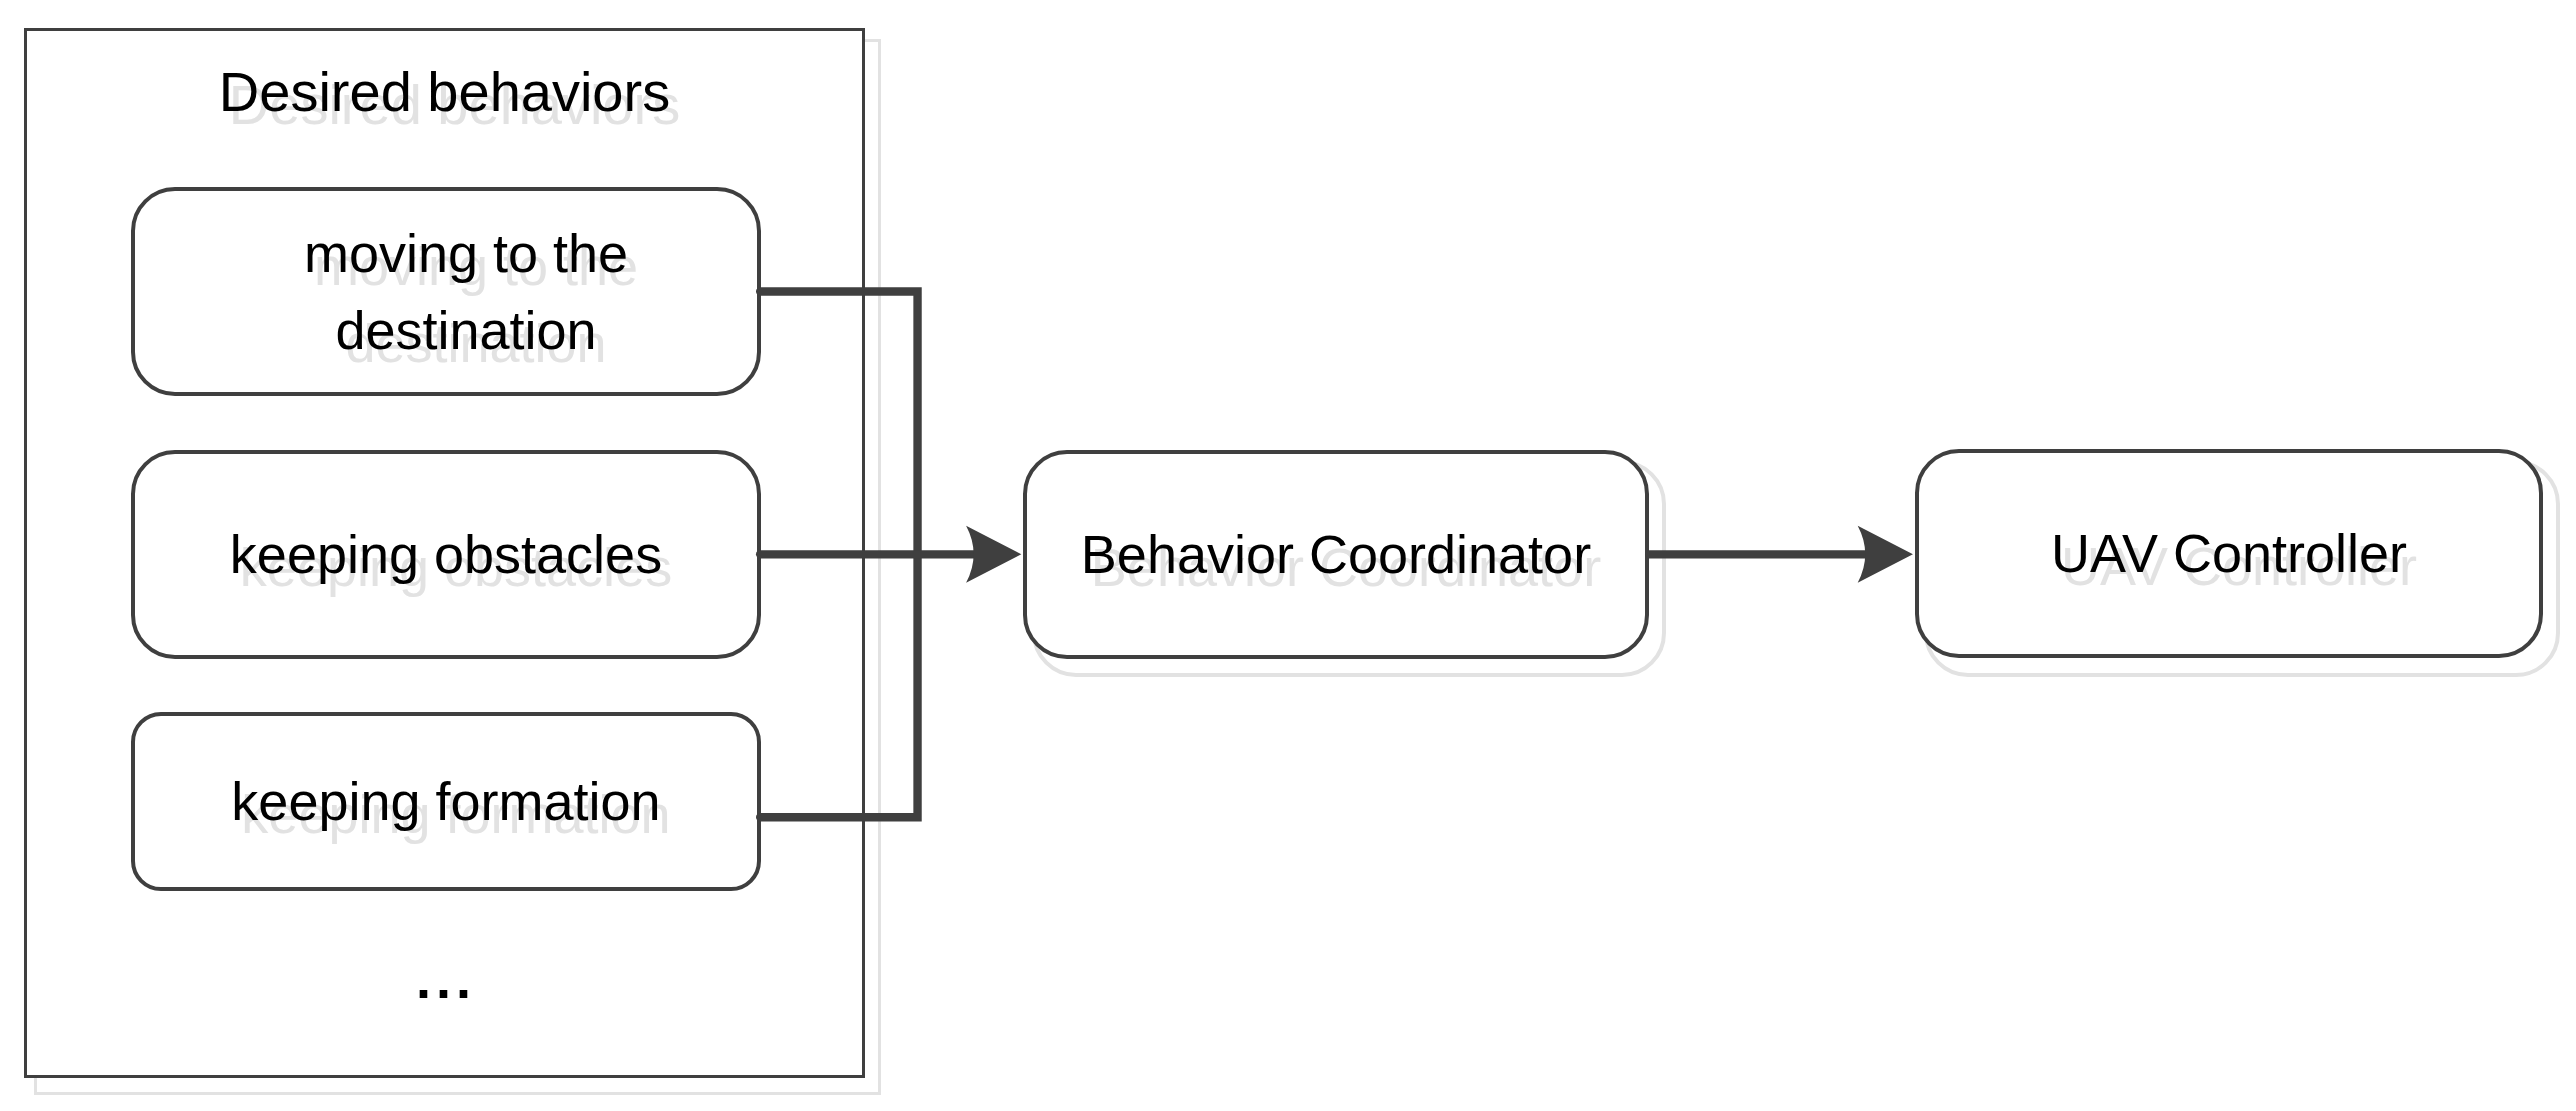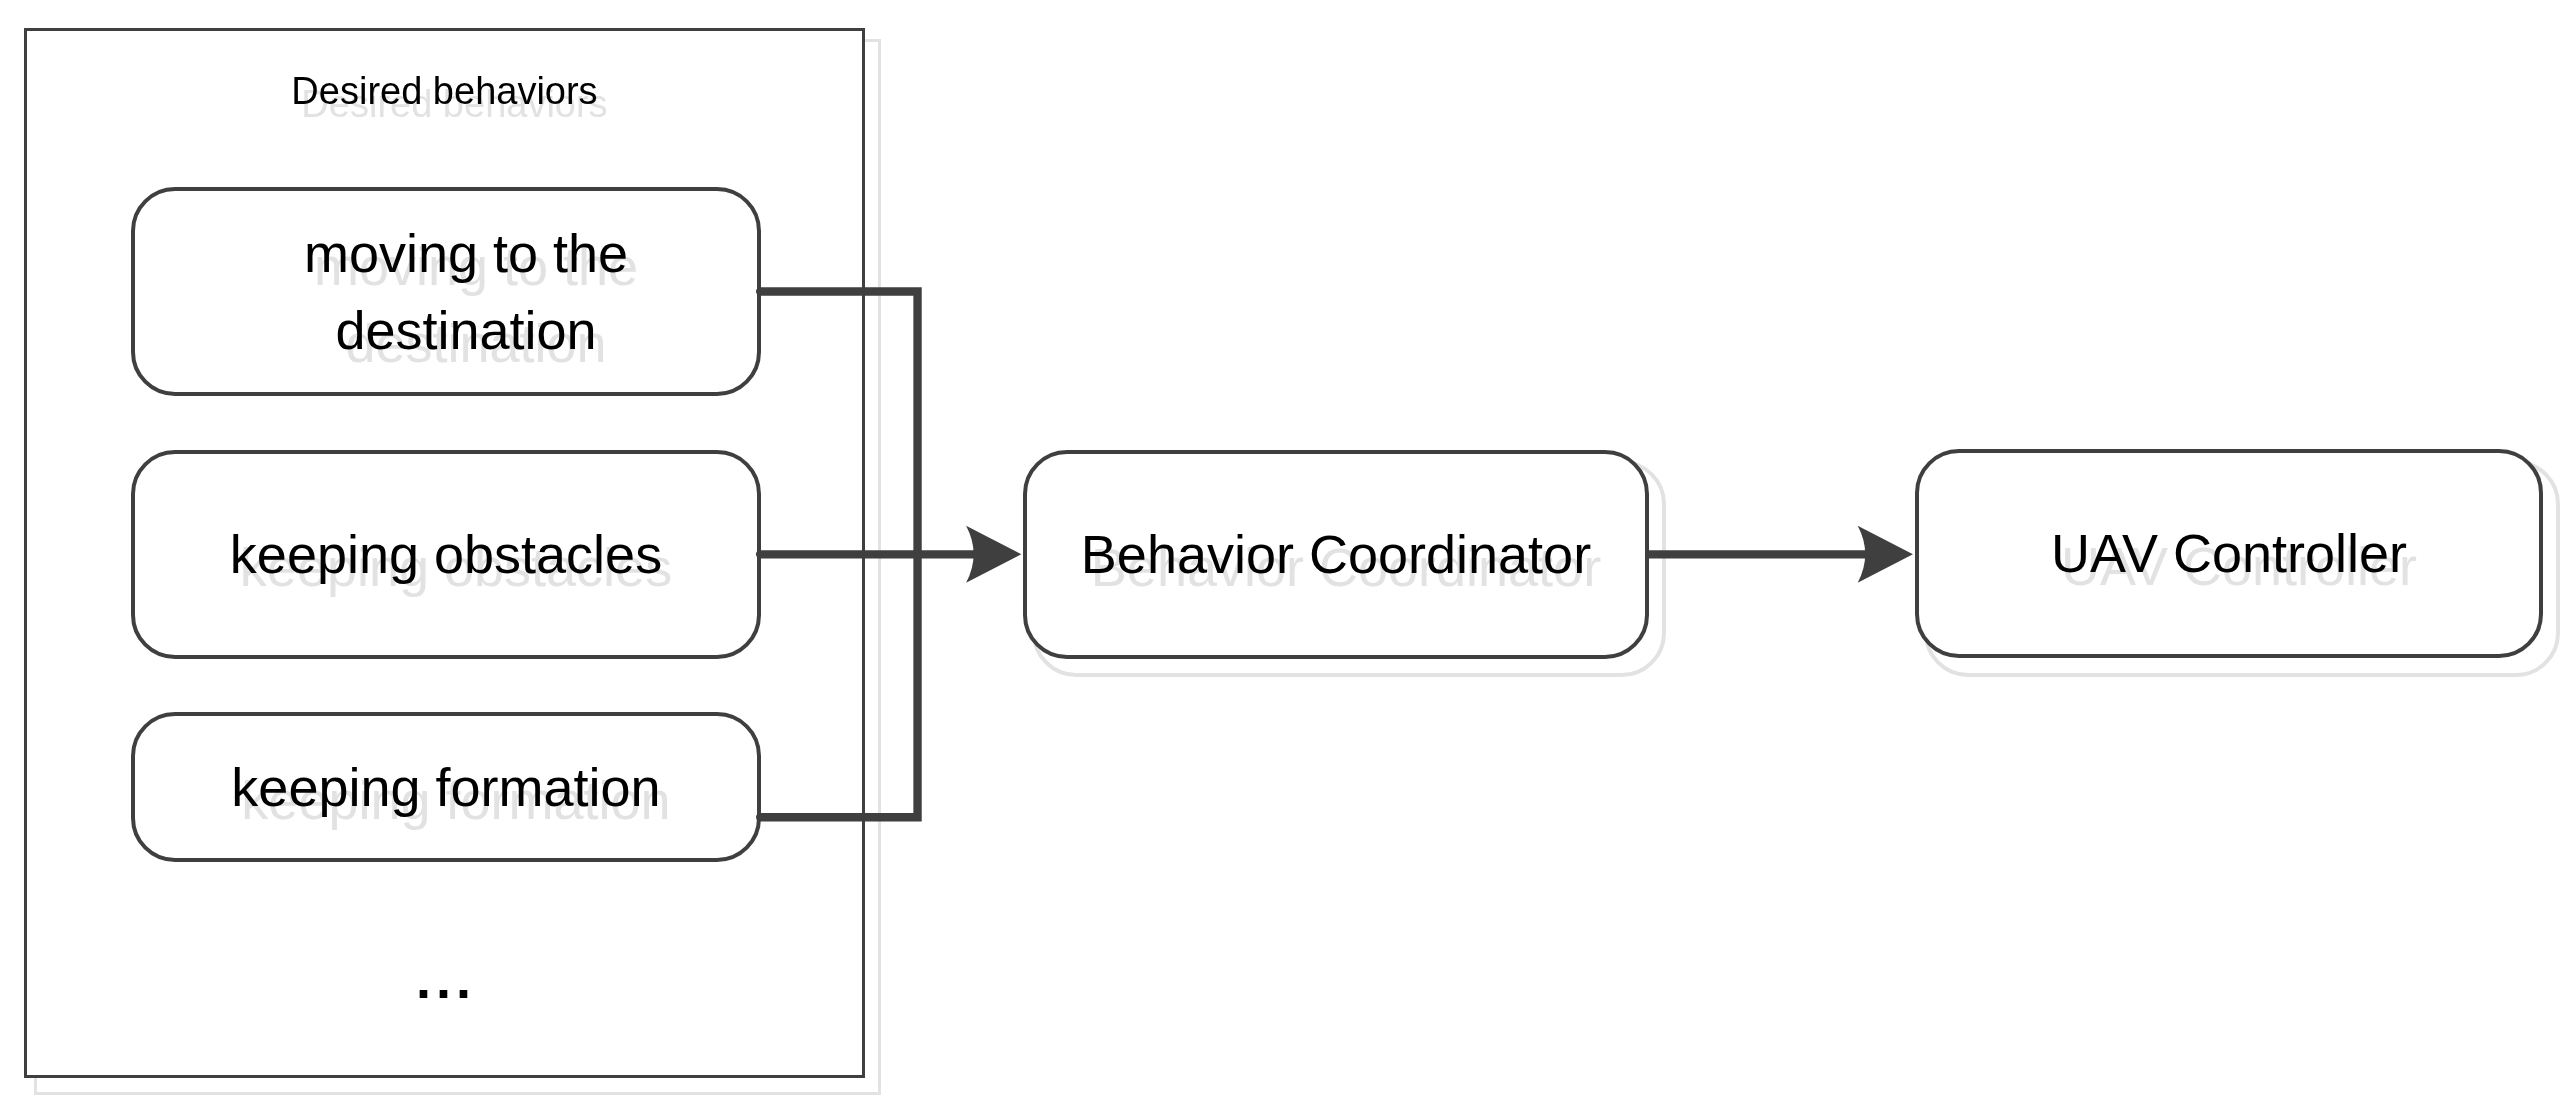--- a/index.html
+++ b/index.html
@@ -45,21 +45,21 @@
     font-size:54px;line-height:1.42;
     text-shadow:10px 13.4px 0 var(--shadow);
   }
   .node .lbl{display:block;}
   .lbl-narrow{max-width:469px;}
   
   .group-title{
     position:absolute;
     left:24px;top:49px;width:841px;height:84px;
     display:flex;align-items:center;justify-content:center;
-    font-size:38px;
+    font-size:56px;
     text-shadow:10px 13.4px 0 var(--shadow);
   }
   .ellipsis{
     position:absolute;
     left:131px;top:931px;width:630px;height:96px;
     display:flex;align-items:center;justify-content:center;
     font-size:54px;font-weight:bold;
     letter-spacing:5px;
   }
   
@@ -89,21 +89,21 @@
 
   <div class="container-box"></div>
   <div class="group-title">Desired behaviors</div>
 
   <div class="node" style="left:131px;top:187px;width:630px;height:209px;padding-left:40px;">
     <span class="lbl lbl-narrow">moving to the destination</span>
   </div>
   <div class="node" style="left:131px;top:450px;width:630px;height:209px;">
     <span class="lbl">keeping obstacles</span>
   </div>
-  <div class="node" style="left:131px;top:712px;width:630px;height:150px;">
+  <div class="node" style="left:131px;top:712px;width:630px;height:179px;border-radius:30px;">
     <span class="lbl">keeping formation</span>
   </div>
 
   <div class="ellipsis">...</div>
 
   <div class="node" style="left:1915px;top:449px;width:628px;height:209px;">
     <span class="lbl">UAV Controller</span>
   </div>
   <div class="node" style="left:1023px;top:450px;width:626px;height:209px;">
     <span class="lbl">Behavior Coordinator</span>

